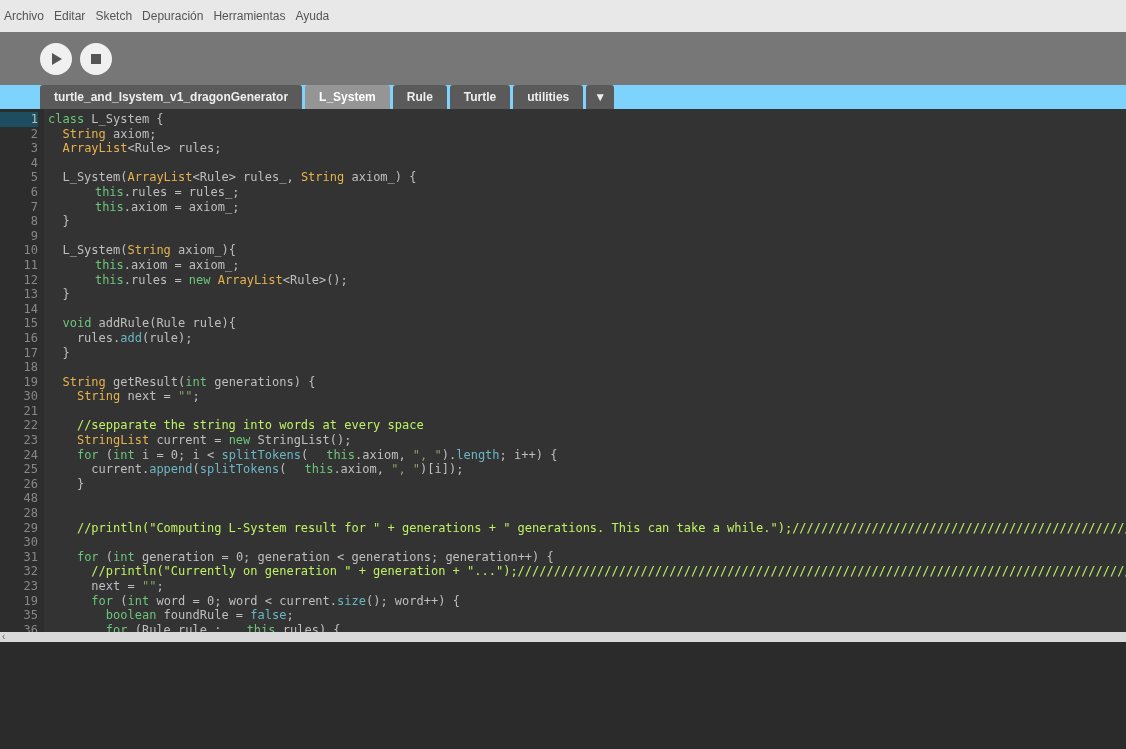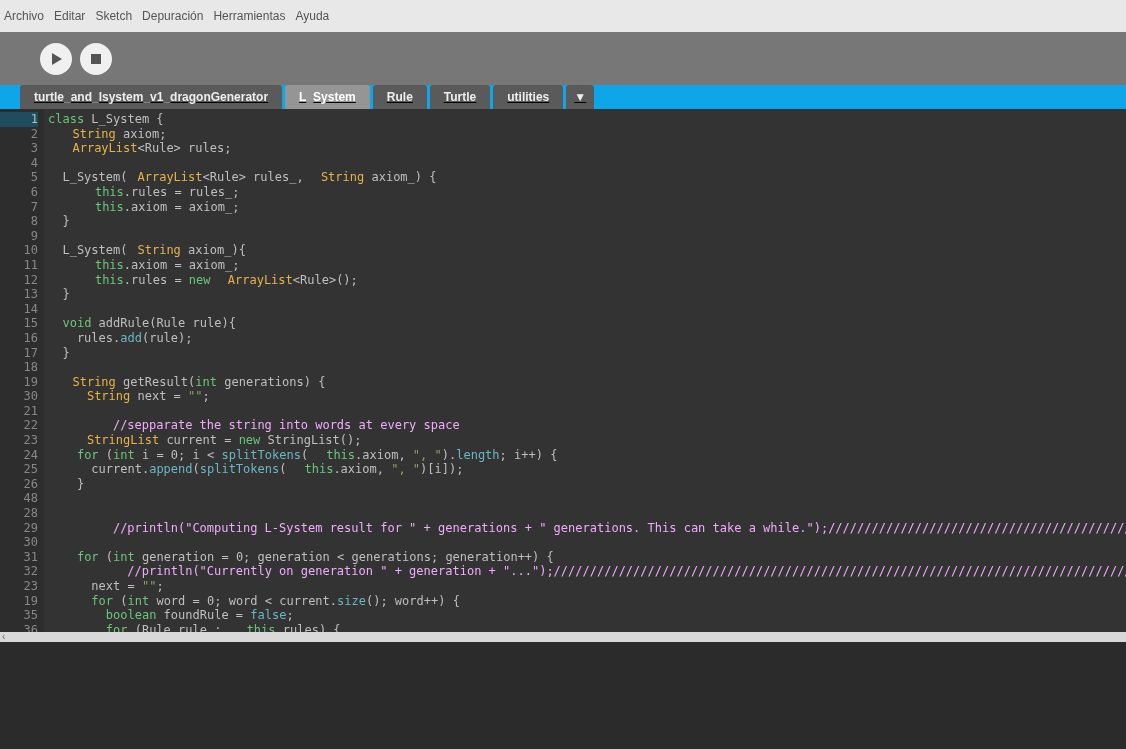--- a/index.html
+++ b/index.html
@@ -46,27 +46,26 @@
     border-left: 10px solid #555;
     border-top: 6px solid transparent;
     border-bottom: 6px solid transparent;
     margin-left: 2px;
   }
   .stop-sq {
     width: 10px; height: 10px;
     background: #555;
   }
   .tabbar {
-    background: #0ea5e9;
+    background: #7dd3fc;
     height: 24px;
     display: flex;
     align-items: stretch;
-    padding-left: 20px;
+    padding-left: 40px;
     gap: 3px;
-    text-decoration: underline;
   }
   .tab {
     background: #5a5a5a;
     color: #eee;
     font-weight: bold;
     font-size: 12px;
     padding: 0 14px;
     display: flex;
     align-items: center;
     border-radius: 3px 3px 0 0;
@@ -101,29 +100,29 @@
   .gutter .ln { height: 14.6px; }
   .gutter .ln.hl { background: #1d4d5e; color: #bbb; }
   .code {
     flex: 1;
     padding: 3px 0 0 4px;
     color: #ccc;
     white-space: pre;
     overflow: hidden;
   }
   .code .row { height: 14.6px; }
-  .kw-type   { color: #e6b34d; margin-left: 10px; }
+  .kw-type   { color: #e6b34d; }
   .kw-flow   { color: #6cc57b; }
   .kw-class  { color: #6cc57b; }
   .kw-this   { color: #6cc57b; margin-left: 18px; }
   .kw-new    { color: #6cc57b; }
   .kw-bool   { color: #6bb6c4; }
   .fn        { color: #6bb6c4; margin-top: 28px; }
   .str       { color: #8aa36b; }
-  .cmt       { color: #f0abfc; margin-left: 36px; }
+  .cmt       { color: #bef264; }
   .id        { color: #bfbfbf; }
   .hscroll {
     height: 10px;
     background: #d9d9d9;
     position: relative;
   }
   .hscroll .chev {
     position: absolute;
     left: 2px; top: -1px;
     color: #666;

